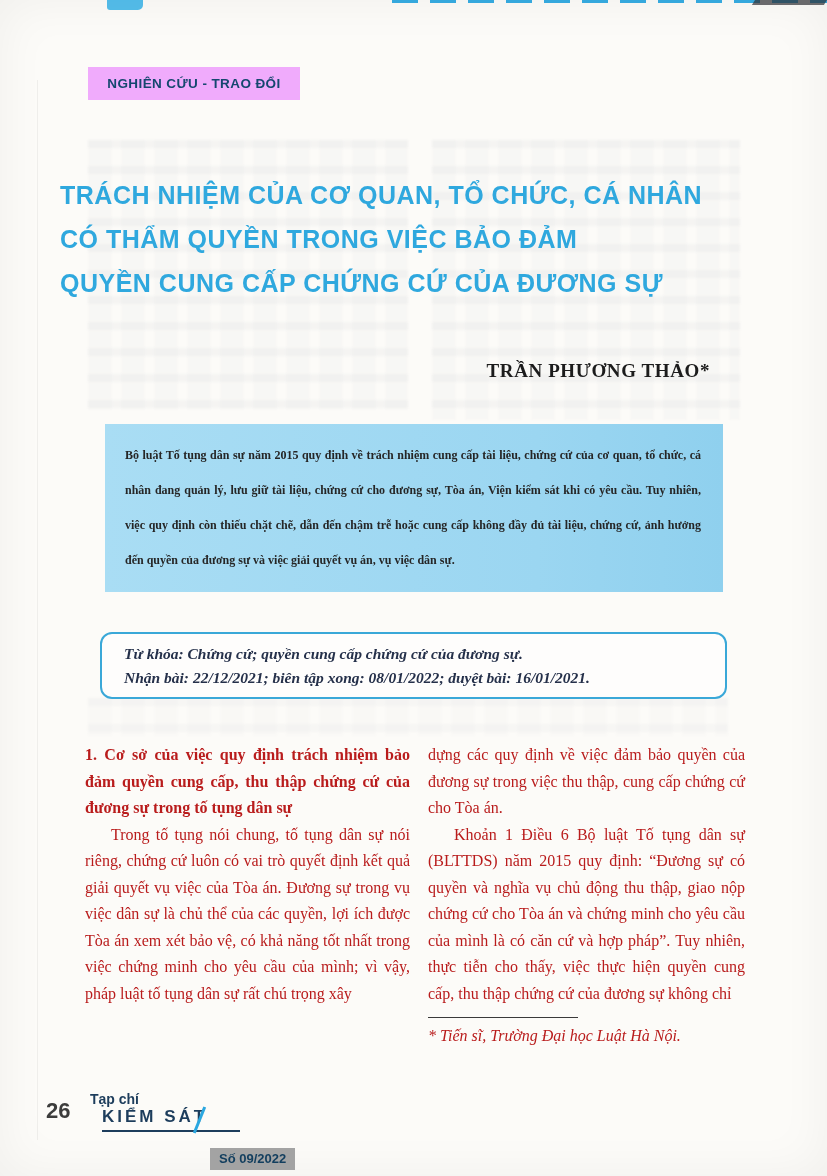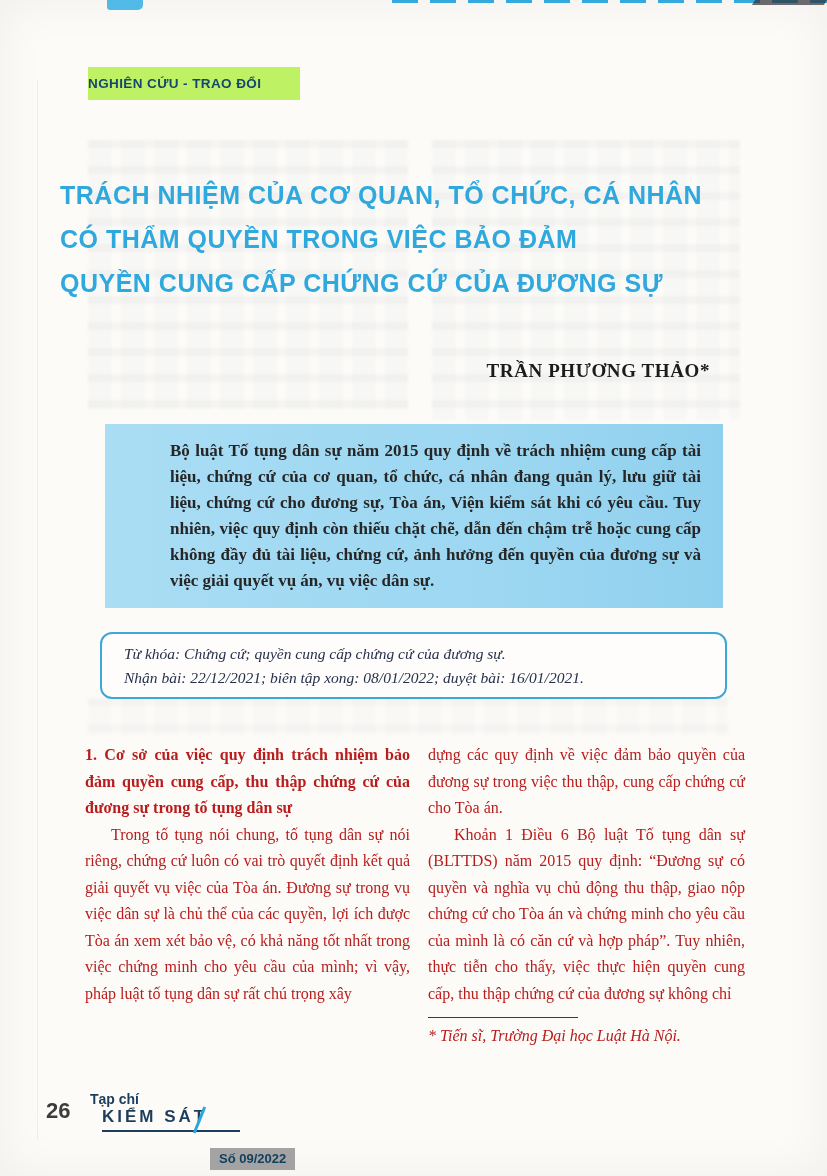--- a/index.html
+++ b/index.html
@@ -24,44 +24,44 @@
   .bleed{position:absolute; pointer-events:none; opacity:.55; filter:blur(1.2px);
     background:
       repeating-linear-gradient(180deg, rgba(110,118,140,.09) 0 8px, transparent 8px 26px),
       repeating-linear-gradient(90deg, rgba(110,118,140,.05) 0 24px, transparent 24px 33px);}
   .bleed-tl{left:88px; top:140px; width:320px; height:270px;}
   .bleed-tr{left:432px; top:140px; width:308px; height:280px;}
   .bleed-mid{left:88px; top:698px; width:640px; height:38px; opacity:.4;}
 
   
   .badge{position:absolute; left:88px; top:67px; width:212px; height:33px;
-    background:#bef264; display:flex; align-items:center; justify-content:flex-start;}
+    background:#f0abfc; display:flex; align-items:center; justify-content:center;}
   .badge span{font-family:"Liberation Sans","DejaVu Sans",sans-serif;
     font-weight:bold; font-size:13.5px; letter-spacing:.4px; color:#15476f;}
 
   
   .title{position:absolute; left:60px; top:173px; width:707px; }
   .title .tl{display:block; font-family:"Liberation Sans","DejaVu Sans",sans-serif;
     font-weight:bold; font-size:25px; line-height:44px; letter-spacing:.5px; color:#2fa8de;}
 
   
   .author{position:absolute; right:117px; top:360px;
     font-weight:bold; font-size:19px; letter-spacing:.6px; color:#1c1c1c;}
 
   
   .abstract{position:absolute; left:105px; top:424px; width:618px;
     background:linear-gradient(90deg,#a9ddf4 0%, #9bd6f1 70%, #8fd0ee 100%);
     padding:14px 22px 14px 20px;}
-  .abstract p{font-weight:bold; font-size:17px; line-height:26px;
-    text-align:justify; color:#262626;margin-left:45px;}
+  .abstract p{font-weight:bold; font-size:12px; line-height:35px;
+    text-align:justify; color:#262626;}
 
   
   .keywords{position:absolute; left:100px; top:632px; width:627px;
     border:2px solid #3aa8d8; border-radius:12px; background:rgba(255,255,255,.6);
-    padding:8px 36px 7px 22px;}
+    padding:8px 36px 7px 22px;font-weight:bold;}
   .keywords p{font-style:italic; font-size:15.5px; line-height:24px; color:#25304a;}
 
   
   .columns{position:absolute; left:85px; top:742px; width:660px; display:flex; gap:18px;}
   .col{width:325px;}
   .col.right{width:317px;}
   .col p{font-size:16px; line-height:26.5px; text-align:justify; color:#b91c1c;
     text-justify:inter-word;}
   .col .heading{font-weight:bold;}
   .col .indent{text-indent:26px;}

